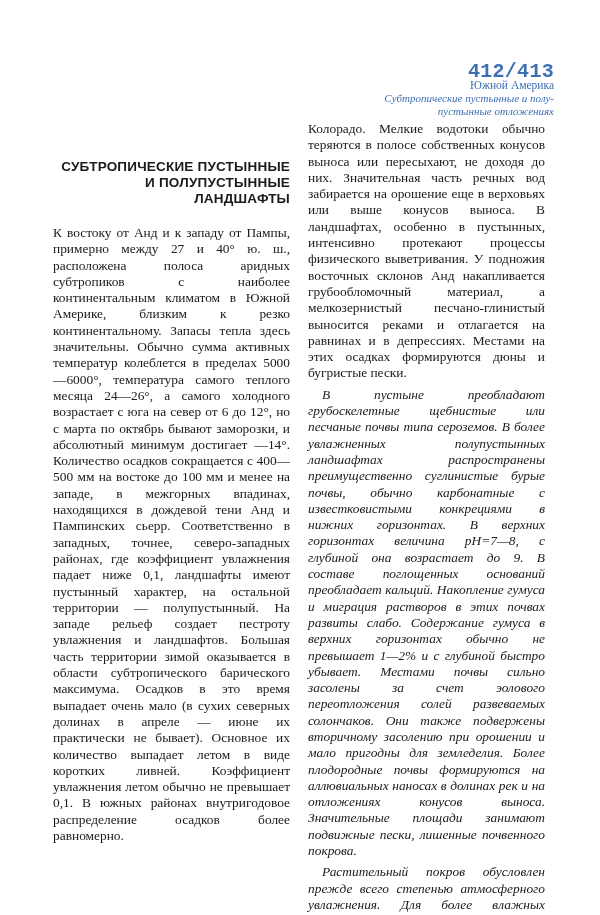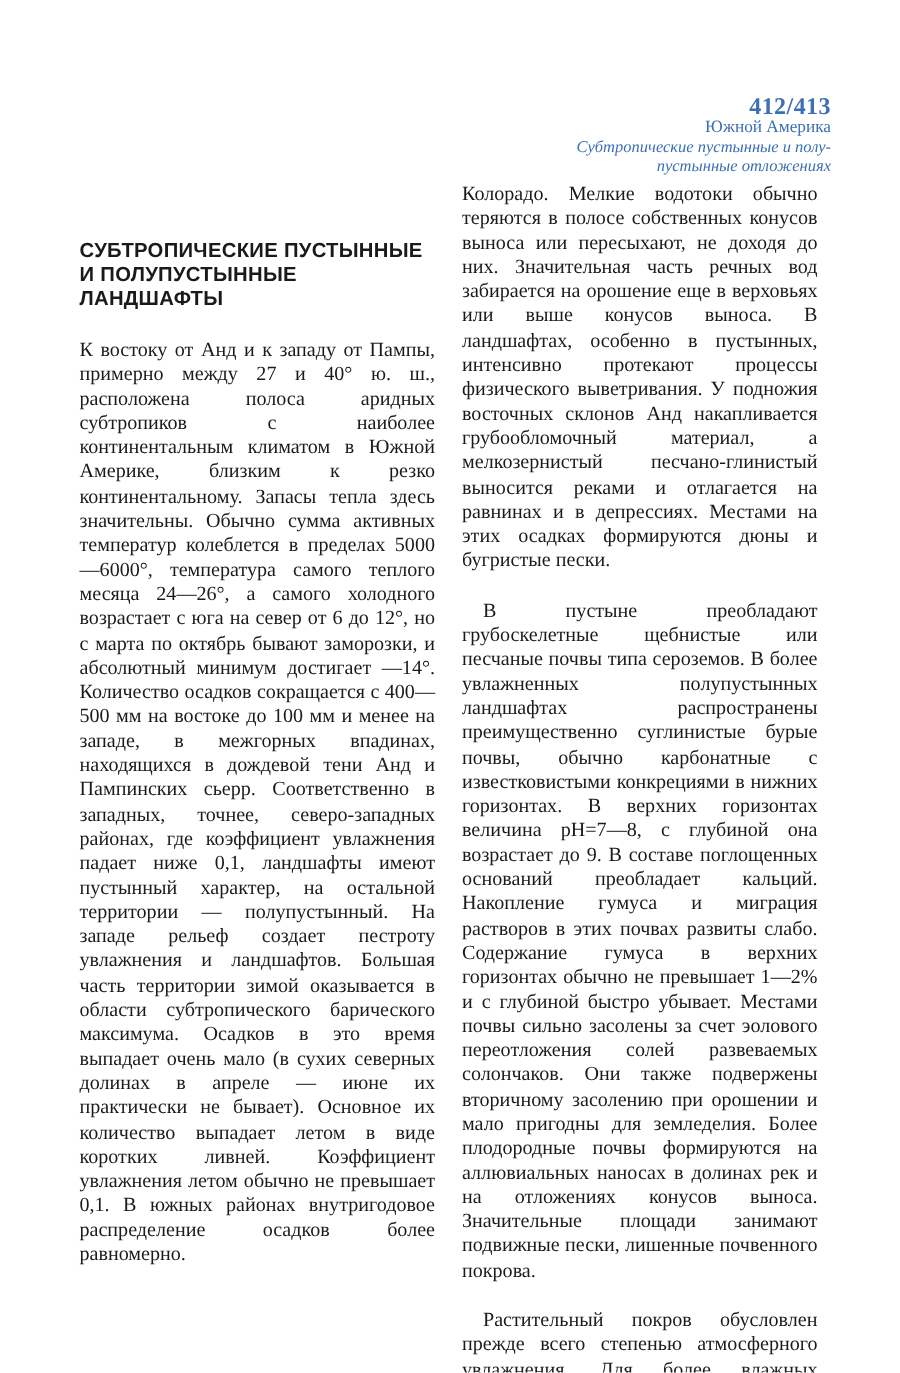--- a/index.html
+++ b/index.html
@@ -1,27 +1,27 @@
 <!DOCTYPE html>
 <html><head>
 <meta charset="utf-8">
 <style>
   html, body { margin: 0; padding: 0; background: #ffffff; }
   body { width: 600px; height: 915px; position: relative; overflow: hidden; font-family: "Liberation Serif", serif; color: #1a1a1a; }
   .page-header { position: absolute; right: 46px; top: 64px; text-align: right; color: #3d6fb5; }
-  .page-number { font-size: 16px; font-weight: bold; line-height: 15px; letter-spacing: 0.3px; }
+  .page-number { font-size: 20px; font-weight: bold; line-height: 15px; letter-spacing: 0.3px; font-family: Liberation Mono, monospace; }
   .section-name { font-size: 11.5px; line-height: 13px; }
   .chapter-title { font-size: 11px; line-height: 13px; font-style: italic; width: 210px; margin-left: auto; text-align: justify; text-align-last: right; }
   .column { position: absolute; top: 121px; width: 237px; font-size: 13.4px; line-height: 16.3px; text-align: justify; hyphens: manual; }
   .col-left { left: 53px; }
   .col-right { left: 308px; }
   p { margin: 0; }
   p.indent { text-indent: 14px; }
-  p.gap { margin-top: 17px; }
-  .heading { margin-top: 38px; margin-bottom: 18px; font-family: "Liberation Sans", sans-serif; font-weight: bold; font-size: 13.5px; line-height: 16px; text-align: left; letter-spacing: 0.2px; }
+  p.gap { margin-top: 5px; font-style: italic; }
+  .heading { margin-top: 38px; margin-bottom: 18px; font-family: "Liberation Sans", sans-serif; font-weight: bold; font-size: 13.5px; line-height: 16px; text-align: right; letter-spacing: 0.2px; }
   em { font-style: italic; }
 </style>
 </head>
 <body>
 
 <div class="page-header">
   <div class="page-number">412/413</div>
   <div class="section-name">Южной Америка</div>
   <div class="chapter-title">
     <span>Субтропические пустынные и полу-</span><br>

